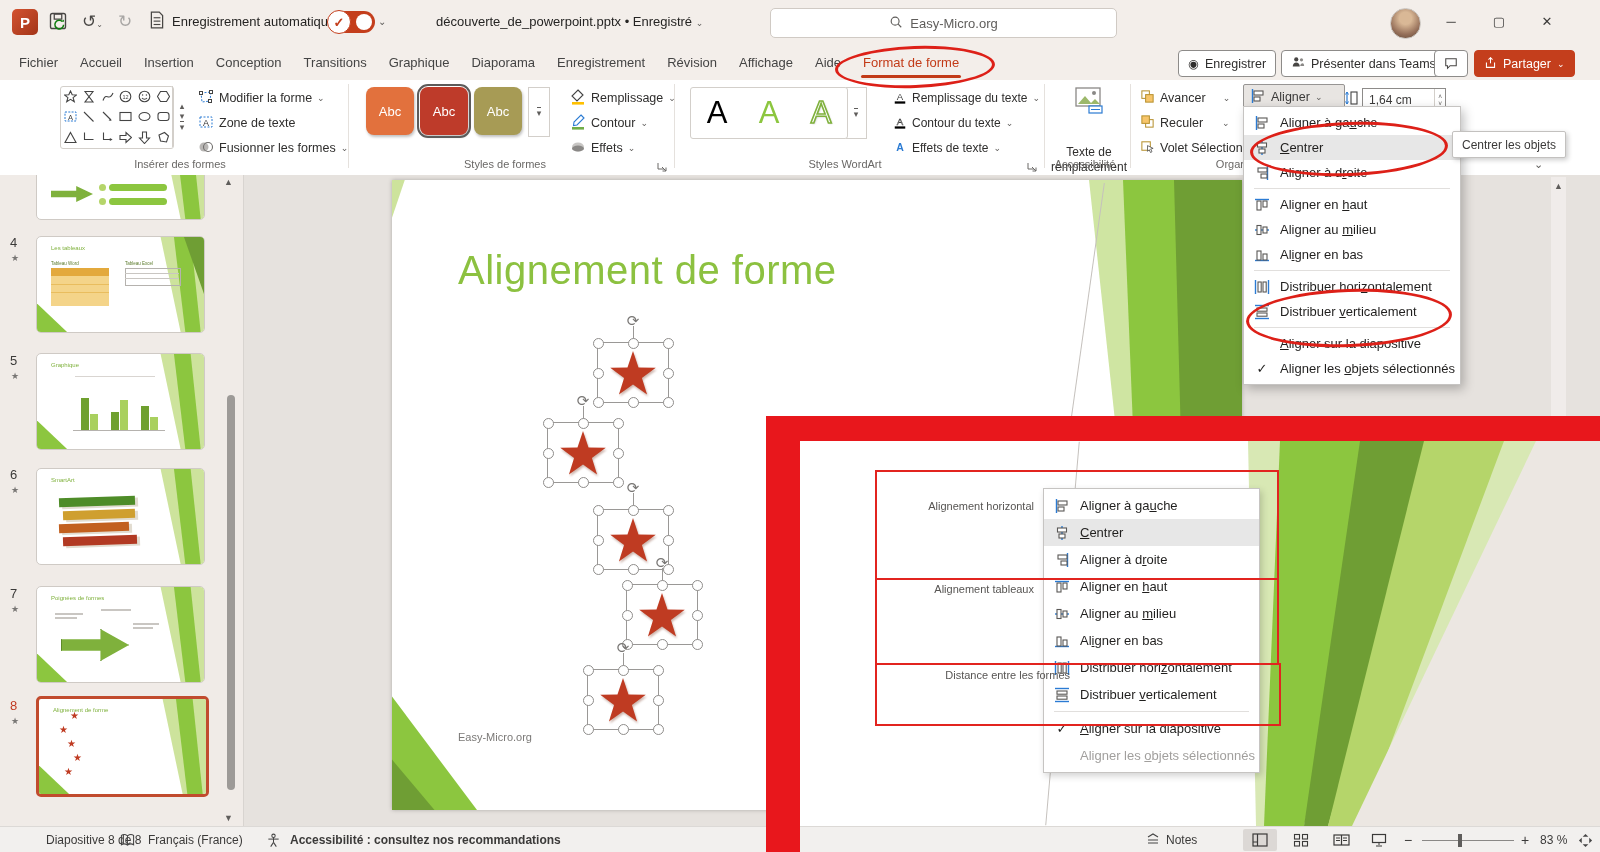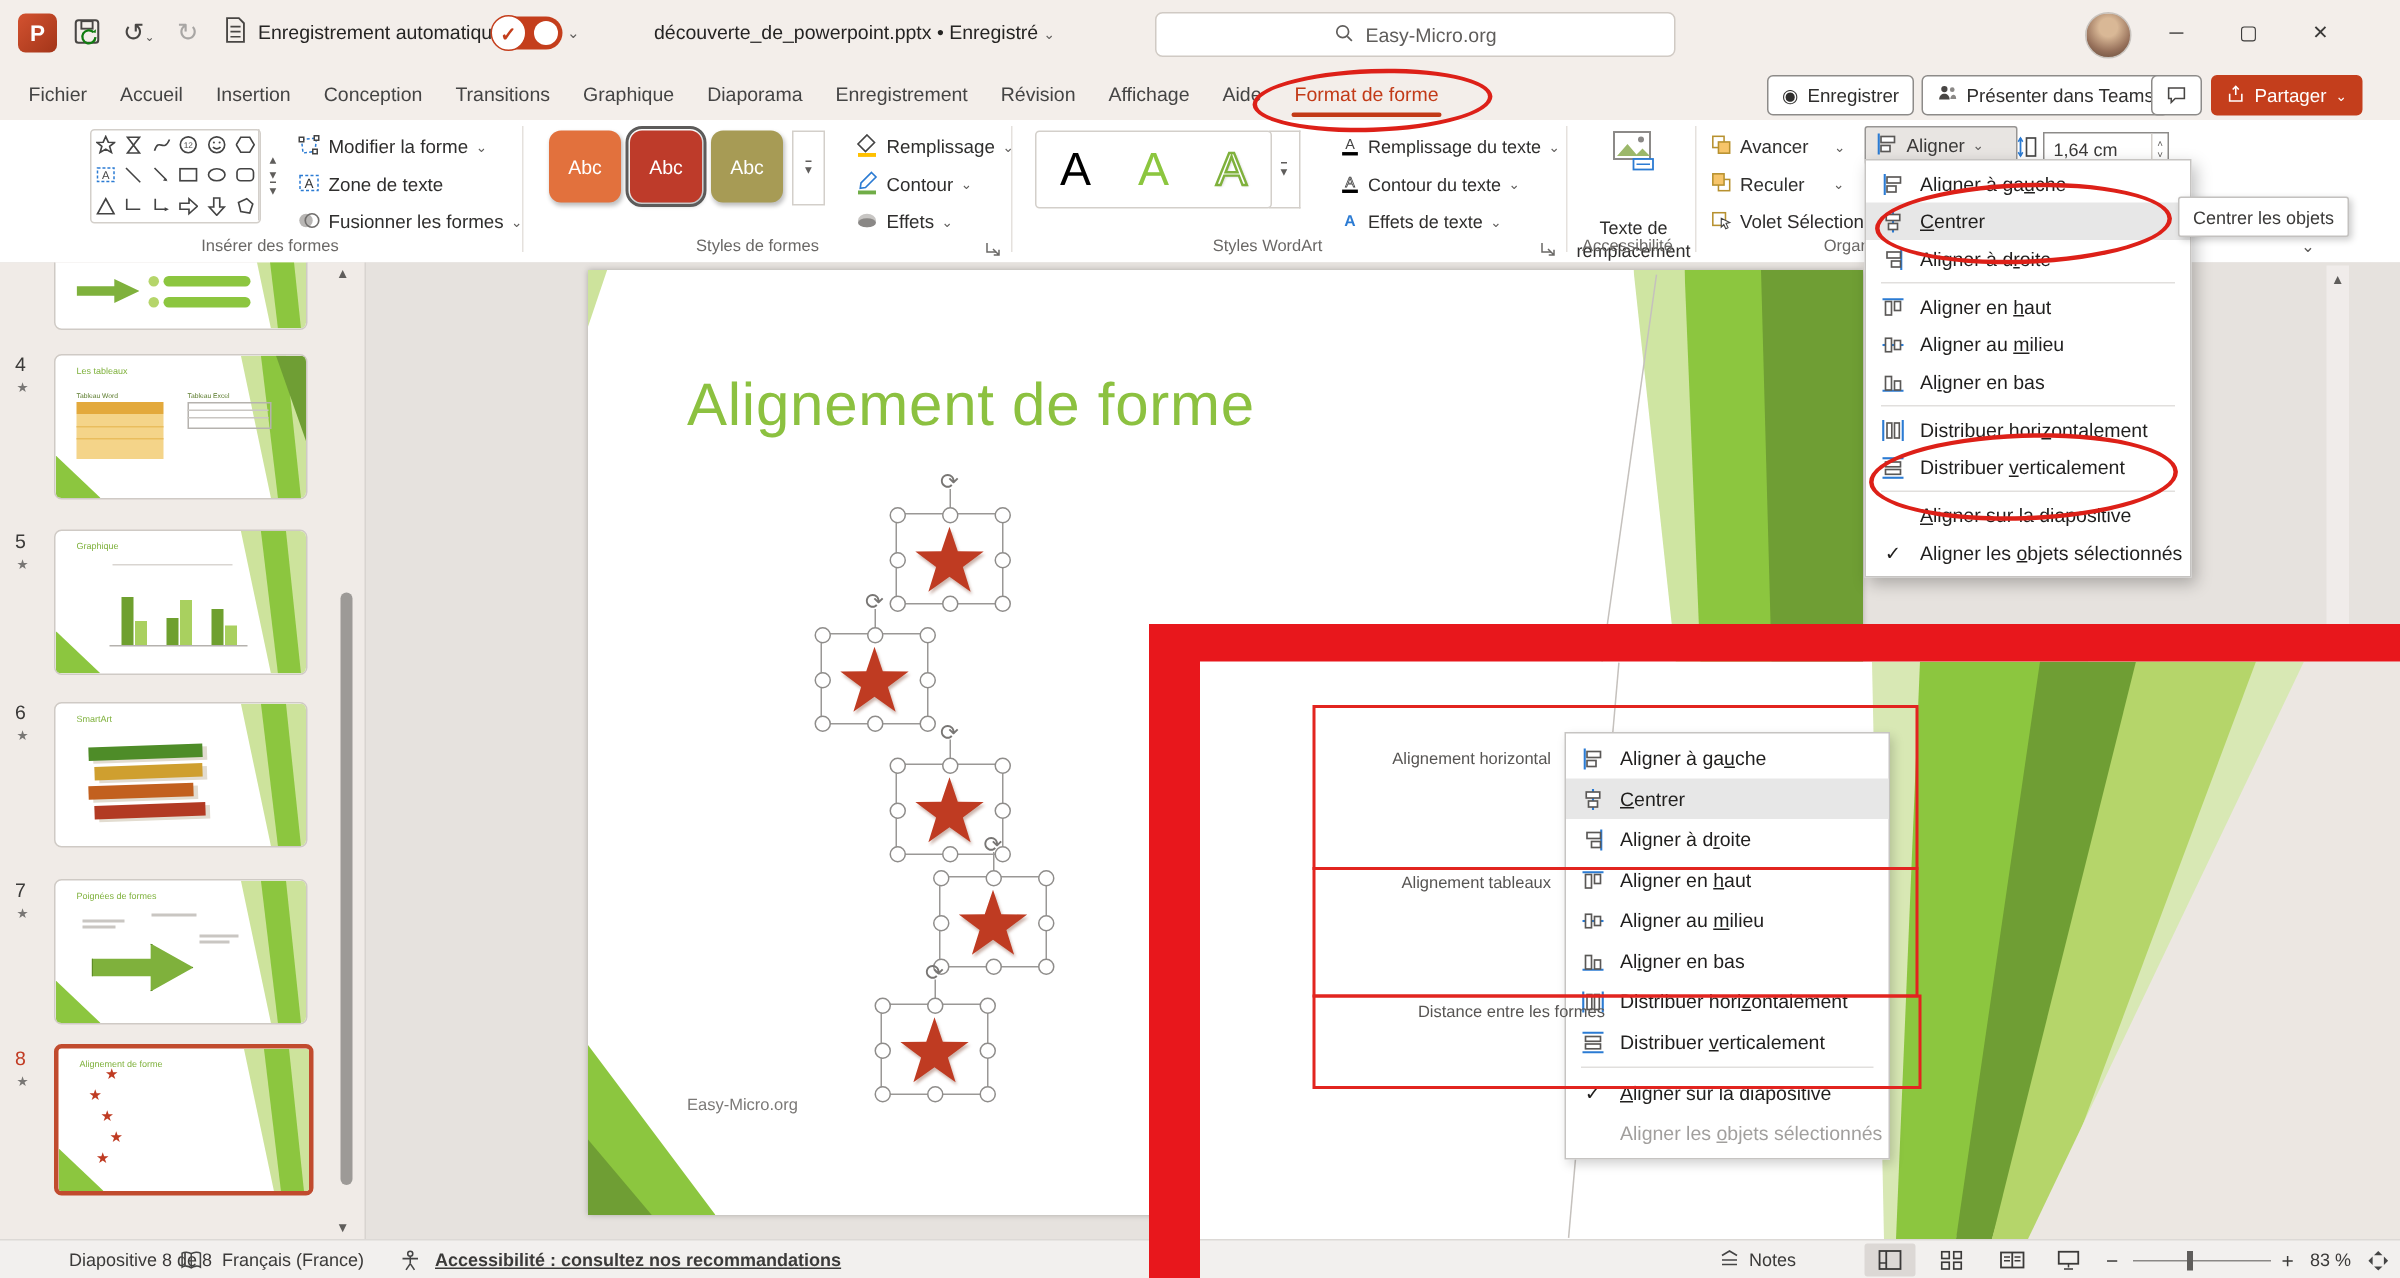--- a/index.html
+++ b/index.html
@@ -959,21 +959,21 @@
       </div>
     <div class="sb" style="left:266px;">
       <svg width="15" height="15" viewBox="0 0 16 16">
           <circle cx="8" cy="3" r="1.8" fill="none" stroke="#444" stroke-width="1.1"></circle>
           <line x1="2.5" y1="6.5" x2="13.5" y2="6.5" stroke="#444" stroke-width="1.1"></line>
           <line x1="8" y1="5" x2="8" y2="10" stroke="#444" stroke-width="1.1"></line>
           <line x1="8" y1="10" x2="5" y2="14.5" stroke="#444" stroke-width="1.1"></line>
           <line x1="8" y1="10" x2="11" y2="14.5" stroke="#444" stroke-width="1.1"></line>
         </svg>
     </div>
-    <div class="sb" style="left:290px;font-weight:bold;text-decoration:underline;">
+    <div class="sb" style="left:290px;font-weight:bold;">
         <span>Accessibilité : consultez nos recommandations</span>
       </div>
 
     <div class="sb" style="left:1145px;">
       <span><svg width="16" height="14" viewBox="0 0 16 14">
             <path d="M3,5 L8,2 L13,5" fill="none" stroke="#444" stroke-width="1.1"></path>
             <line x1="3" y1="8" x2="13" y2="8" stroke="#444"></line>
             <line x1="3" y1="11" x2="13" y2="11" stroke="#444"></line>
           </svg></span>
       <span>Notes</span>

